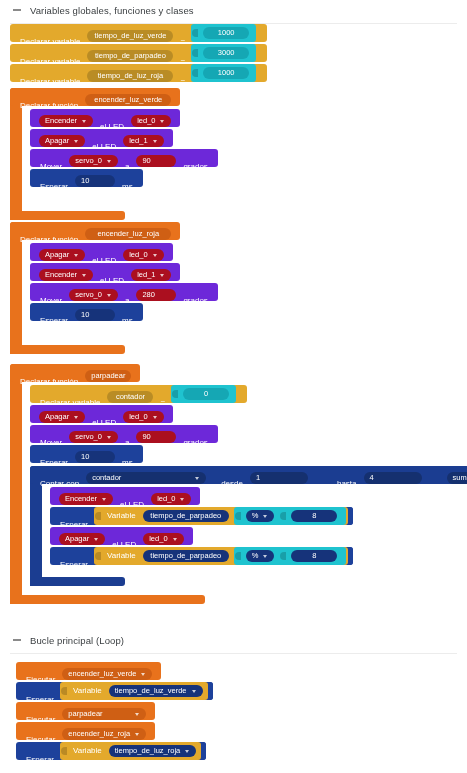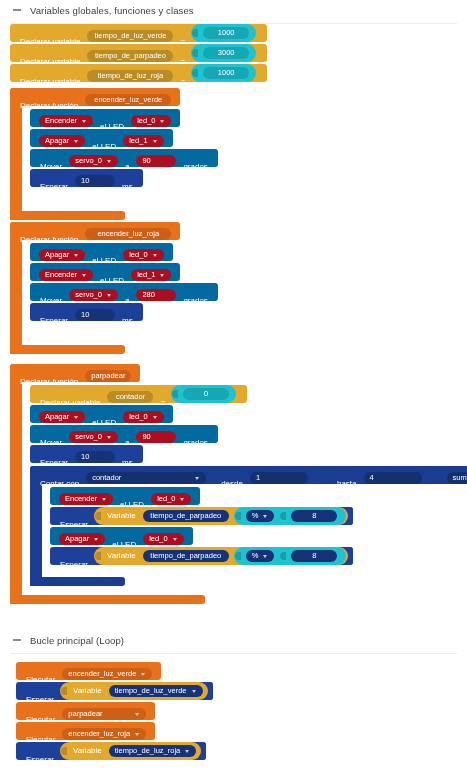--- a/index.html
+++ b/index.html
@@ -64,21 +64,21 @@
   
   .b-var   { background:#e3a92c; }
   .b-var .field { background:#b98c25; }
   
   .b-val   { background:#1fc3cf; }
   .b-val .field { background:#15a7b4; }
   
   .b-func  { background:#e8721c; }
   .b-func .field { background:#cf5f14; }
   
-  .b-act   { background:#0369a1; }
+  .b-act   { background:#6d28d9; }
   .b-act .field { background:#ab0f1f; }
   
   .b-wait  { background:#1d419b; }
   .b-wait .field { background:#16337a; }
   
   .b-loop  { background:#1b3d91; }
   .b-loop .field { background:#15306f; }
   
   .b-run   { background:#e8721c; }
   .b-run .field { background:#cf5f14; }
@@ -96,21 +96,21 @@
   .spine-blue   { background:#1b3d91; }
   .foot-orange  { background:#e8721c; }
   .foot-blue    { background:#1b3d91; }
 
   .wrap-body { margin-left: 12px; padding: 0; }
   .rowline { line-height: 0; margin-bottom: 2px; }
 
   
   .socket {
     display: inline-flex; align-items: center; height: 18px;
-    border-radius: 9px; padding: 0 4px 0 9px;
+    border-radius: 3px; padding: 0 4px 0 9px;
     margin-left: 2px;
     position: relative;
   }
   .socket::before {
     content:""; position:absolute; left:1px; top:5px;
     width:6px; height:8px; border-radius:4px 0 0 4px;
     background: rgba(0,0,0,.18);
   }
   .tail {
     display:inline-block; width:5px; height:18px; border-radius:0 3px 3px 0;

